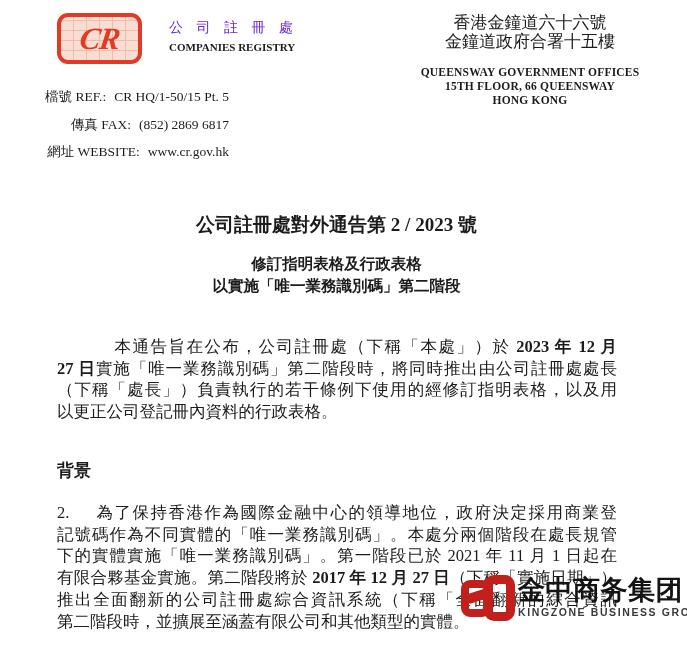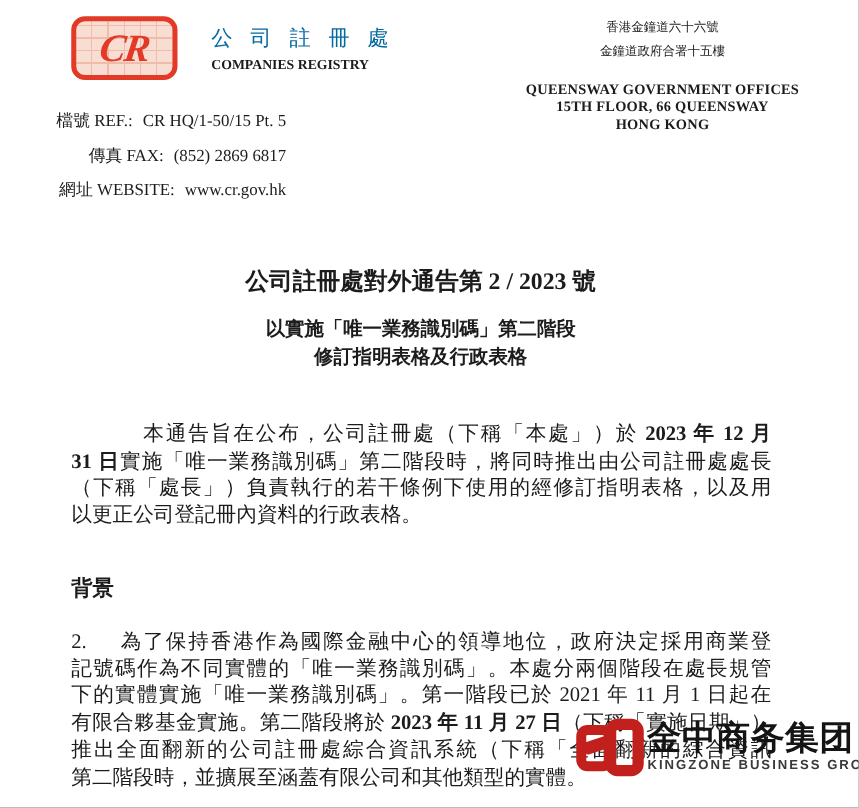--- a/index.html
+++ b/index.html
@@ -20,24 +20,24 @@
     background-image:
       repeating-linear-gradient(0deg,transparent 0 9px,var(--cr-grid) 9px 10px),
       repeating-linear-gradient(90deg,transparent 0 12px,var(--cr-grid) 12px 13px);
     display:flex;align-items:center;justify-content:center;
   }
   .cr-text{
     font-weight:bold;font-style:italic;font-size:31px;line-height:31px;
     color:var(--cr-red);transform:skewX(-8deg);letter-spacing:-1px;
   }
   .org-names{position:absolute;left:169px;top:19px;}
-  .org-zh{font-size:17px;letter-spacing:5px;white-space:nowrap;color:#0369a1;}
+  .org-zh{font-size:14px;letter-spacing:5px;white-space:nowrap;color:#6d28d9;}
   .org-en{font-size:11px;font-weight:bold;white-space:nowrap;margin-top:4px;}
   .addr-zh{position:absolute;left:390px;top:14px;width:280px;text-align:center;
-    font-size:10px;line-height:18.5px;}
+    font-size:17px;line-height:18.5px;}
   .addr-en{position:absolute;left:384px;top:65px;width:292px;text-align:center;
     font-size:11.5px;font-weight:bold;line-height:14px;letter-spacing:.2px;}
   
   .contact{position:absolute;left:45px;top:88px;font-size:13.5px;}
   .contact-row{margin-bottom:9.5px;white-space:nowrap;text-align:right;}
   .clabel{margin-right:8px;}
   
   .notice-title{position:absolute;left:57px;top:212px;width:559px;text-align:center;
     font-size:19px;font-weight:bold;}
   .notice-sub{position:absolute;left:57px;top:253px;width:559px;text-align:center;
@@ -90,36 +90,36 @@
     </div>
 
   <div class="contact">
       <div class="contact-row"><span class="clabel">檔號 REF.:</span><span class="cvalue">CR HQ/1-50/15 Pt. 5</span></div>
       <div class="contact-row"><span class="clabel">傳真 FAX:</span><span class="cvalue">(852) 2869 6817</span></div>
       <div class="contact-row"><span class="clabel">網址 WEBSITE:</span><span class="cvalue">www.cr.gov.hk</span></div>
     </div>
 
   <div class="notice-title">公司註冊處對外通告第 2 / 2023 號</div>
   <div class="notice-sub">
+      <div>修訂指明表格及行政表格</div>
       <div>以實施「唯一業務識別碼」第二階段</div>
-      <div>修訂指明表格及行政表格</div>
     </div>
 
   <div class="para" id="para1">
       <div class="tline just"><span class="ind" style="width: 56px;"></span><span>本通告旨在公布，公司註冊處（下稱「本處」）於 </span><span class="b">2023 年 12 月</span></div>
-      <div class="tline just"><span class="b">31 日</span><span>實施「唯一業務識別碼」第二階段時，將同時推出由公司註冊處處長</span></div>
+      <div class="tline just"><span class="b">27 日</span><span>實施「唯一業務識別碼」第二階段時，將同時推出由公司註冊處處長</span></div>
       <div class="tline just"><span>（下稱「處長」）負責執行的若干條例下使用的經修訂指明表格，以及用</span></div>
       <div class="tline"><span>以更正公司登記冊內資料的行政表格。</span></div>
     </div>
   <div class="bg-heading">背景</div>
   <div class="para" id="para2">
       <div class="tline just"><span class="pnum">2.</span><span>為了保持香港作為國際金融中心的領導地位，政府決定採用商業登</span></div>
       <div class="tline just"><span>記號碼作為不同實體的「唯一業務識別碼」。本處分兩個階段在處長規管</span></div>
       <div class="tline just"><span>下的實體實施「唯一業務識別碼」。第一階段已於 2021 年 11 月 1 日起在</span></div>
-      <div class="tline just"><span>有限合夥基金實施。第二階段將於 </span><span class="b">2023 年 11 月 27 日</span><span>（下稱「實施日期」）</span></div>
+      <div class="tline just"><span>有限合夥基金實施。第二階段將於 </span><span class="b">2017 年 12 月 27 日</span><span>（下稱「實施日期」）</span></div>
       <div class="tline just"><span>推出全面翻新的公司註冊處綜合資訊系統（下稱「全面翻新的綜合資訊</span></div>
       <div class="tline"><span>第二階段時，並擴展至涵蓋有限公司和其他類型的實體。</span></div>
     </div>
 
   <div class="watermark">
     <div class="wm-logo">
       <div class="wm-ring wm-ring-left"></div>
       <div class="wm-ring wm-ring-right"></div>
       <div class="wm-flag"></div>
     </div>

